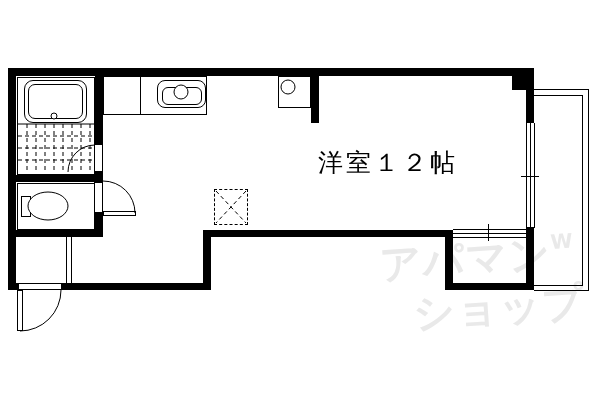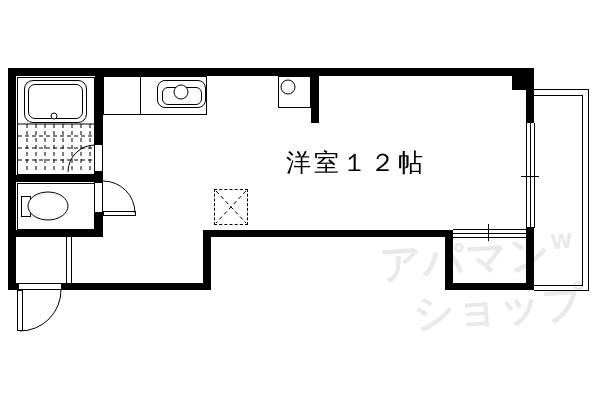--- a/index.html
+++ b/index.html
@@ -4,21 +4,21 @@
 <style>
   html,body{margin:0;padding:0;background:#ffffff;}
   .plan{position:relative;width:600px;height:400px;background:#ffffff;overflow:hidden;
         font-family:"DejaVu Sans",sans-serif;}
   .abs{position:absolute;}
   .wall{position:absolute;background:#000;z-index:2;}
   .thin{position:absolute;border:1px solid #000;background:#fff;box-sizing:border-box;z-index:1;}
   .over{z-index:3;}
   .nofill{background:transparent;}
   .svgtop{position:absolute;left:0;top:0;z-index:4;pointer-events:none;}
-  .label{position:absolute;color:#000;z-index:5;white-space:nowrap;}
+  .label{position:absolute;color:#000;z-index:5;white-space:nowrap;margin-left:32px;}
   .room-label{left:286px;top:146px;font-size:25px;letter-spacing:3px;font-weight:500;}
   .closet-label{left:466px;top:247px;font-size:19px;letter-spacing:4px;}
   .watermark{position:absolute;left:378px;top:240px;z-index:0;color:#e9e9e9;
              font-weight:bold;font-size:41px;line-height:1.25;letter-spacing:1px;
              transform:rotate(-4deg);transform-origin:left top;}
   .watermark .wm2{margin-left:30px;}
   .watermark .wmark{font-size:20px;vertical-align:18px;letter-spacing:0;}
 </style>
 </head>
 <body>

